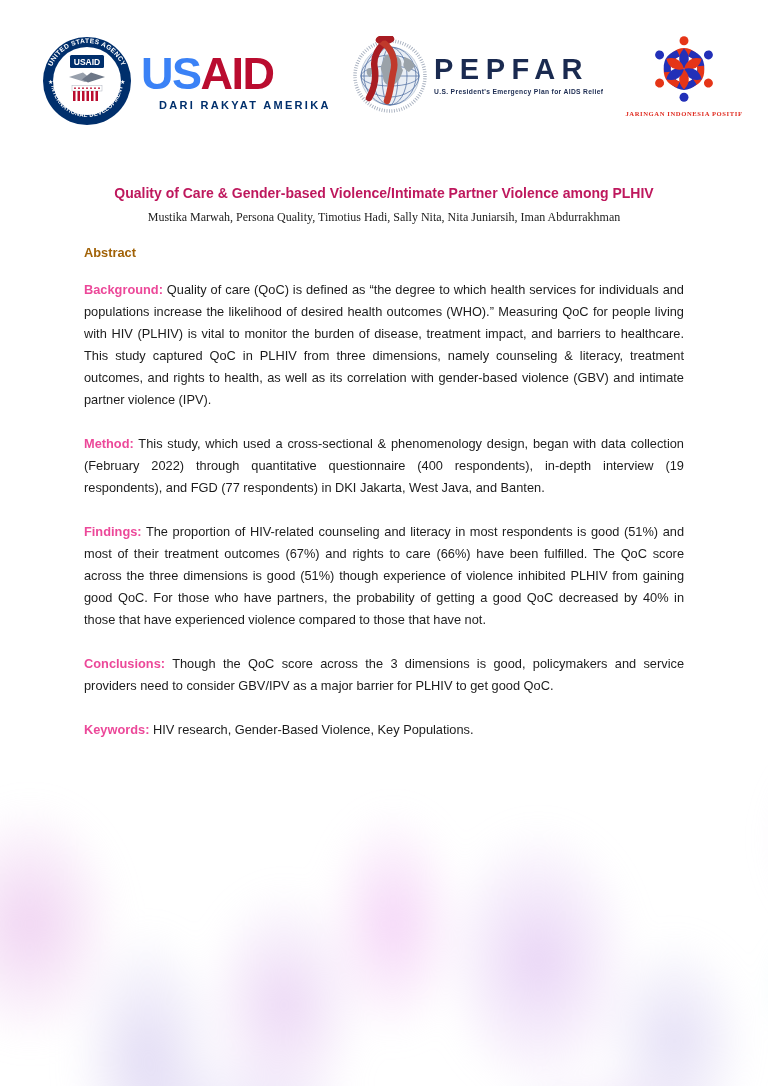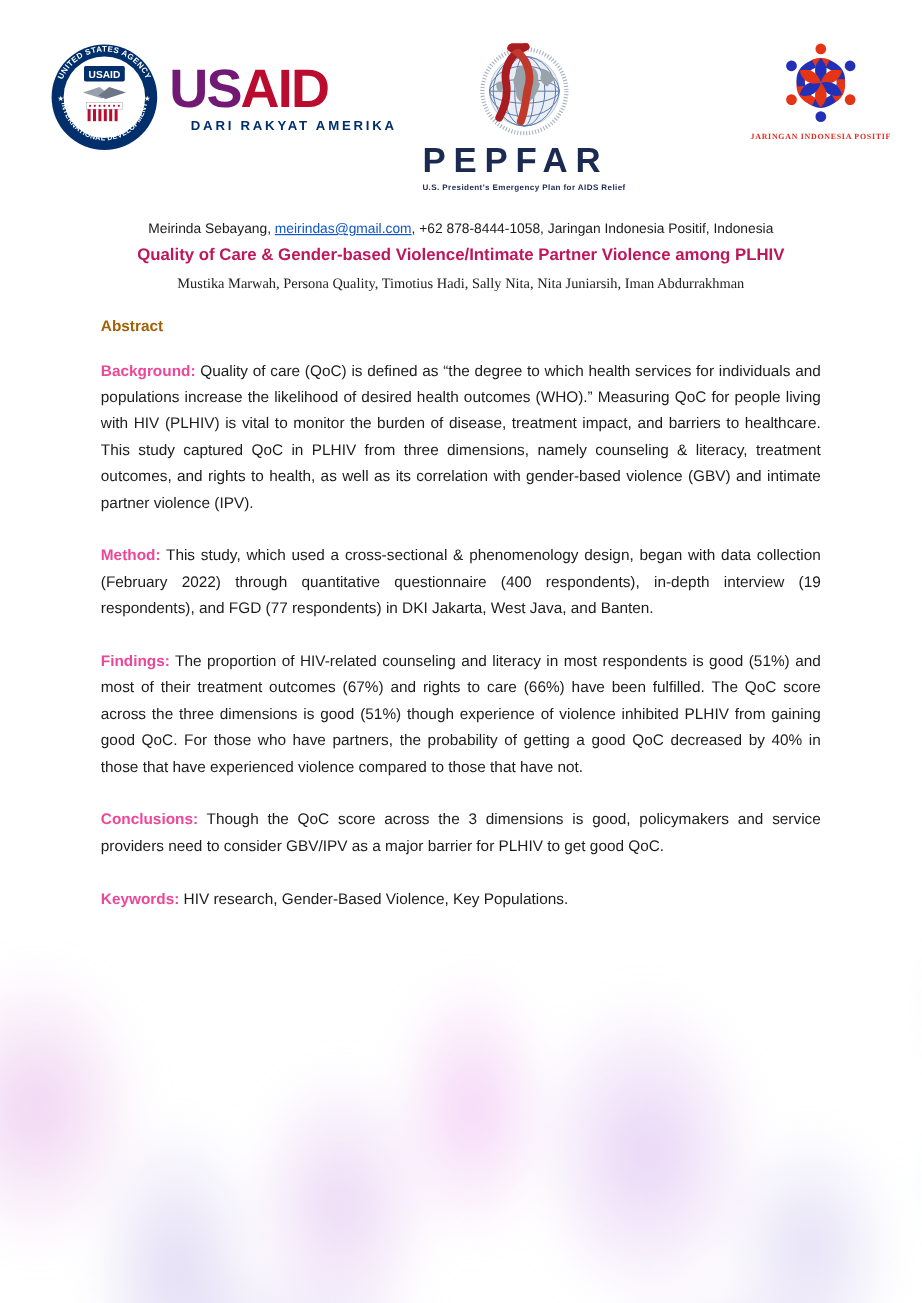--- a/index.html
+++ b/index.html
@@ -31,21 +31,21 @@
       radial-gradient(ellipse 230px 160px at 76% 99%, rgba(214,186,238,.66), transparent 66%);
   }
 
   
   .logo-row{position:absolute;left:0;top:0;width:100%;height:140px;}
   .usaid{position:absolute;left:42px;top:36px;display:flex;align-items:center;gap:9px;}
   .usaid-word{display:flex;flex-direction:column;}
   .usaid-word .mark{font-size:45px;font-weight:800;letter-spacing:-1.5px;line-height:1;}
   .usaid-word .tag{font-size:11px;font-weight:700;letter-spacing:2.3px;margin-top:3px;padding-left:18px;}
 
-  .pepfar{position:absolute;left:352px;top:36px;display:flex;align-items:center;gap:6px;flex-direction:column;}
+  .pepfar{position:absolute;left:352px;top:36px;display:flex;align-items:center;gap:6px;}
   .pepfar-text{display:flex;flex-direction:column;}
   .pepfar-text .mark{font-size:29px;font-weight:700;letter-spacing:6.5px;line-height:1;}
   .pepfar-text .tag{font-size:6.7px;font-weight:700;letter-spacing:.35px;margin-top:4px;}
 
   .jip{position:absolute;left:622px;top:33px;width:124px;text-align:center;}
   .jip-caption{font-family:"Liberation Serif",serif;font-size:6.6px;font-weight:700;letter-spacing:.6px;margin-top:1px;white-space:nowrap;}
 
   
   .content{position:absolute;left:84px;top:185px;width:600px;}
   .contact{font-size:11.5px;text-align:center;margin:0 0 7px 0;color:#1b1b1b;}
@@ -99,21 +99,21 @@
           <rect x="31" y="55" width="2.5" height="10"></rect>
             <rect x="35.5" y="55" width="2.5" height="10"></rect>
           <rect x="40" y="55" width="2.5" height="10"></rect>
             <rect x="44.5" y="55" width="2.5" height="10"></rect>
           <rect x="49" y="55" width="2.5" height="10"></rect>
             <rect x="53.5" y="55" width="2.5" height="10"></rect>
         </g>
       </svg>
       <div class="usaid-word">
         <div class="mark">
-          <span style="color:#701a75">US</span><span style="color:#ba0c2f">AID</span>
+          <span style="color:#3b82f6">US</span><span style="color:#ba0c2f">AID</span>
         </div>
         <div class="tag" style="color:#002f6c">DARI RAKYAT AMERIKA</div>
       </div>
     </div>
 
     <div class="pepfar">
       <svg width="76" height="78" viewBox="0 0 76 78">
         <circle cx="38" cy="40" r="35" fill="none" stroke="#a7b0bf" stroke-width="3.5" stroke-dasharray="0.9 1.6"></circle>
         <circle cx="38" cy="40" r="29" fill="#e9eef5" stroke="#b9c5d4" stroke-width="0.8"></circle>
         <g fill="none" stroke="#4a6a9e" stroke-width="0.8" opacity="0.9">
@@ -175,21 +175,20 @@
             <path d="M37 16 C 29 24, 32 32, 37 37 C 42 32, 45 24, 37 16 Z" fill="#e53517"></path>
           </g>
         </g>
       </svg>
       <div class="jip-caption" style="color:#e02b20">JARINGAN INDONESIA POSITIF</div>
     </div>
   </div>
 
   <div class="content">
 
-    <p class="contact"><span>Meirinda Sebayang, </span><a href="#" style="color:#1155cc">meirindas@gmail.com</a><span>, +62 878-8444-1058, Jaringan Indonesia Positif, Indonesia</span></p>
 
     <h1 class="doc-title">Quality of Care &amp; Gender-based Violence/Intimate Partner Violence among PLHIV</h1>
 
     <p class="authors">Mustika Marwah, Persona Quality, Timotius Hadi, Sally Nita, Nita Juniarsih, Iman Abdurrakhman</p>
 
     <h2 class="abstract-h">Abstract</h2>
 
     <p class="para">
       <strong>Background:</strong>
       <span>Quality of care (QoC) is defined as “the degree to which health services for individuals and populations increase the likelihood of desired health outcomes (WHO).” Measuring QoC for people living with HIV (PLHIV) is vital to monitor the burden of disease, treatment impact, and barriers to healthcare. This study captured QoC in PLHIV from three dimensions, namely counseling &amp; literacy, treatment outcomes, and rights to health, as well as its correlation with gender-based violence (GBV) and intimate partner violence (IPV).</span>

